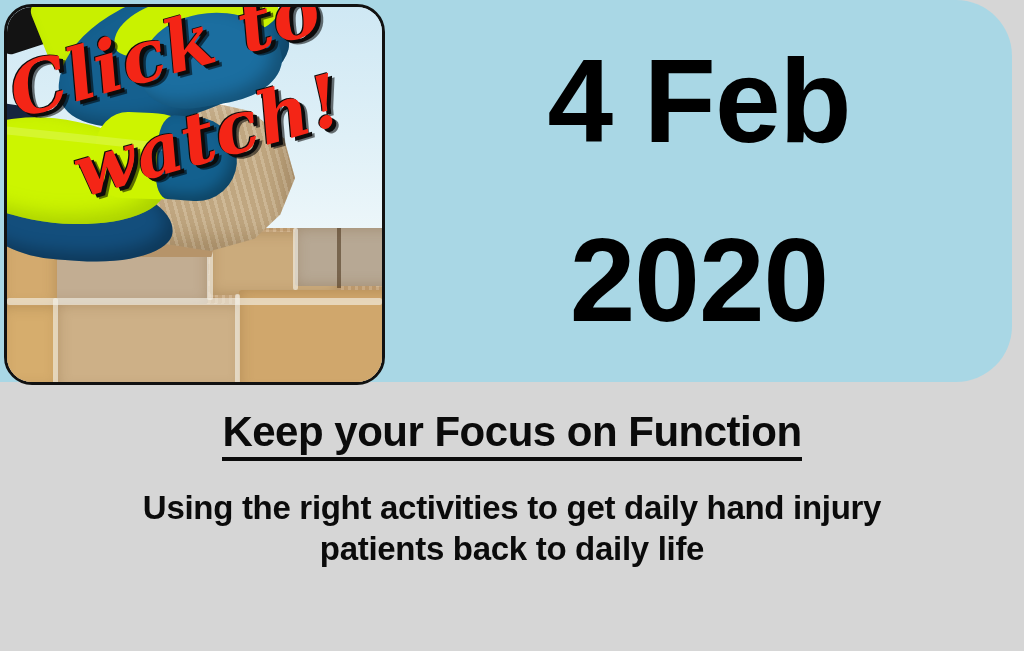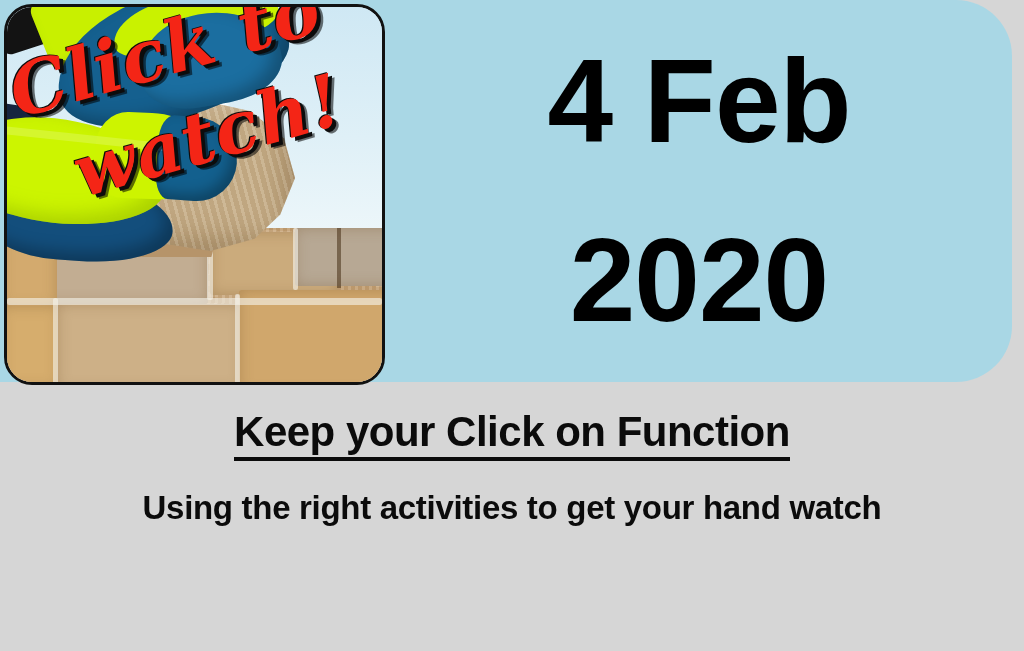--- a/index.html
+++ b/index.html
@@ -273,20 +273,21 @@
     <div class="g-streak"></div>
 
     <div class="click-overlay">
       <div class="click-line click-l1">Click to</div>
       <div class="click-line click-l2">watch!</div>
     </div>
   </div>
 
   <div class="lower">
     <span class="title-wrap">
-      <h1 class="session-title">Keep your Click on Function</h1>
+      <h1 class="session-title">Keep your Focus on Function</h1>
     </span>
     <div class="session-sub">
-      <div>Using the right activities to get your hand watch</div>
+      <div>Using the right activities to get daily hand injury</div>
+      <div>patients back to daily life</div>
     </div>
   </div>
 
 </div>
 
 </body></html>

